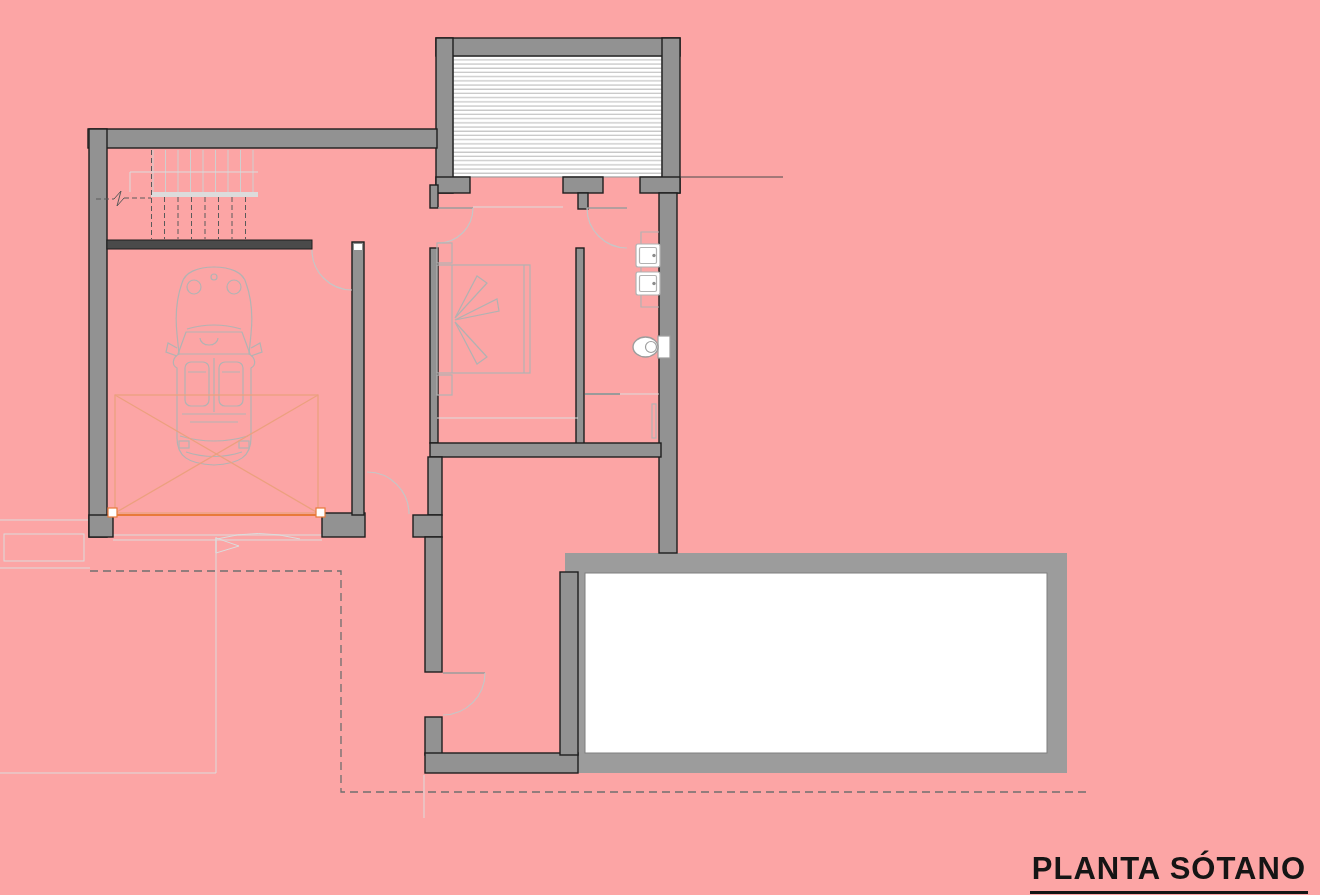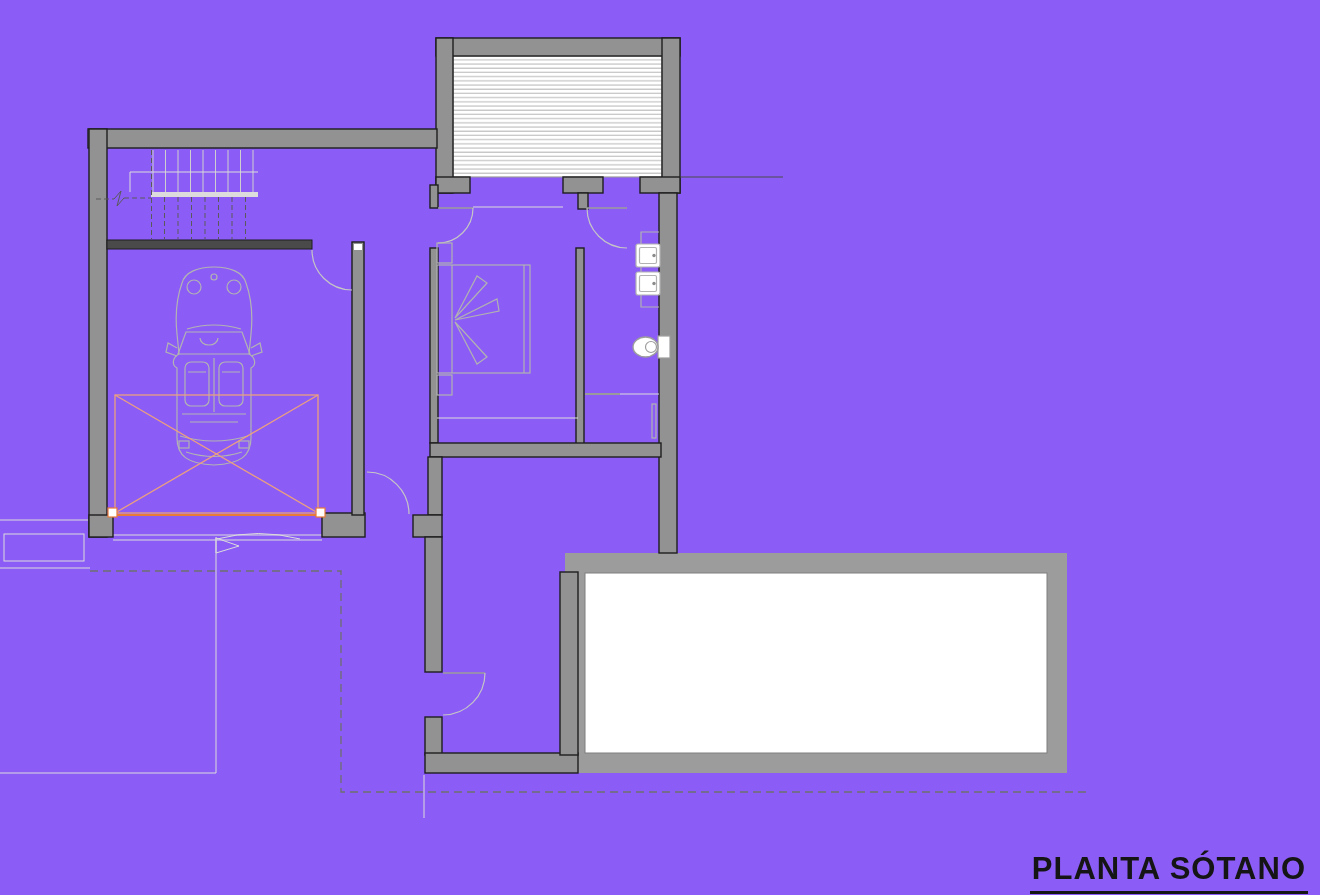--- a/index.html
+++ b/index.html
@@ -1,16 +1,16 @@
 <!DOCTYPE html>
 <html style="--wall-fill: #929292; --wall-stroke: #1e1e1e; --dark-wall: #4a4a4a; --pool-fill: #9c9c9c; --pool-inner: #7f7f7f; --door-arc: #c6c6c6; --fixture-stroke: #b2b2b2; --faint-line: #dcdcdc; --hatch-line: #b5b5b5; --dashed-line: #6f6f6f; --car-stroke: #b3b3b3; --platform-orange: #e87a3a; --platform-orange-light: #eca07f; --title-color: #151515;"><head>
 <meta charset="utf-8">
 <style>
   html,body{margin:0;padding:0;background:#fff;}
-  .stage{position:relative;width:1320px;height:895px;background:#8b5cf6;overflow:hidden;
+  .stage{position:relative;width:1320px;height:895px;background:#fca5a5;overflow:hidden;
          font-family:"Liberation Sans", sans-serif;}
   svg{position:absolute;left:0;top:0;}
   
   .wall{fill:var(--wall-fill);stroke:var(--wall-stroke);stroke-width:1.4;}
   .darkwall{fill:var(--dark-wall);stroke:var(--wall-stroke);stroke-width:1;}
   .poolwall{fill:var(--pool-fill);stroke:none;}
   .poolinner{fill:#fff;stroke:var(--pool-inner);stroke-width:1;}
   .door{stroke:var(--door-arc);fill:none;stroke-width:1.2;}
   .leaf{stroke:#9c9c9c;stroke-width:1.6;fill:none;}
   .fix{stroke:var(--fixture-stroke);fill:#fff;stroke-width:1.2;}

